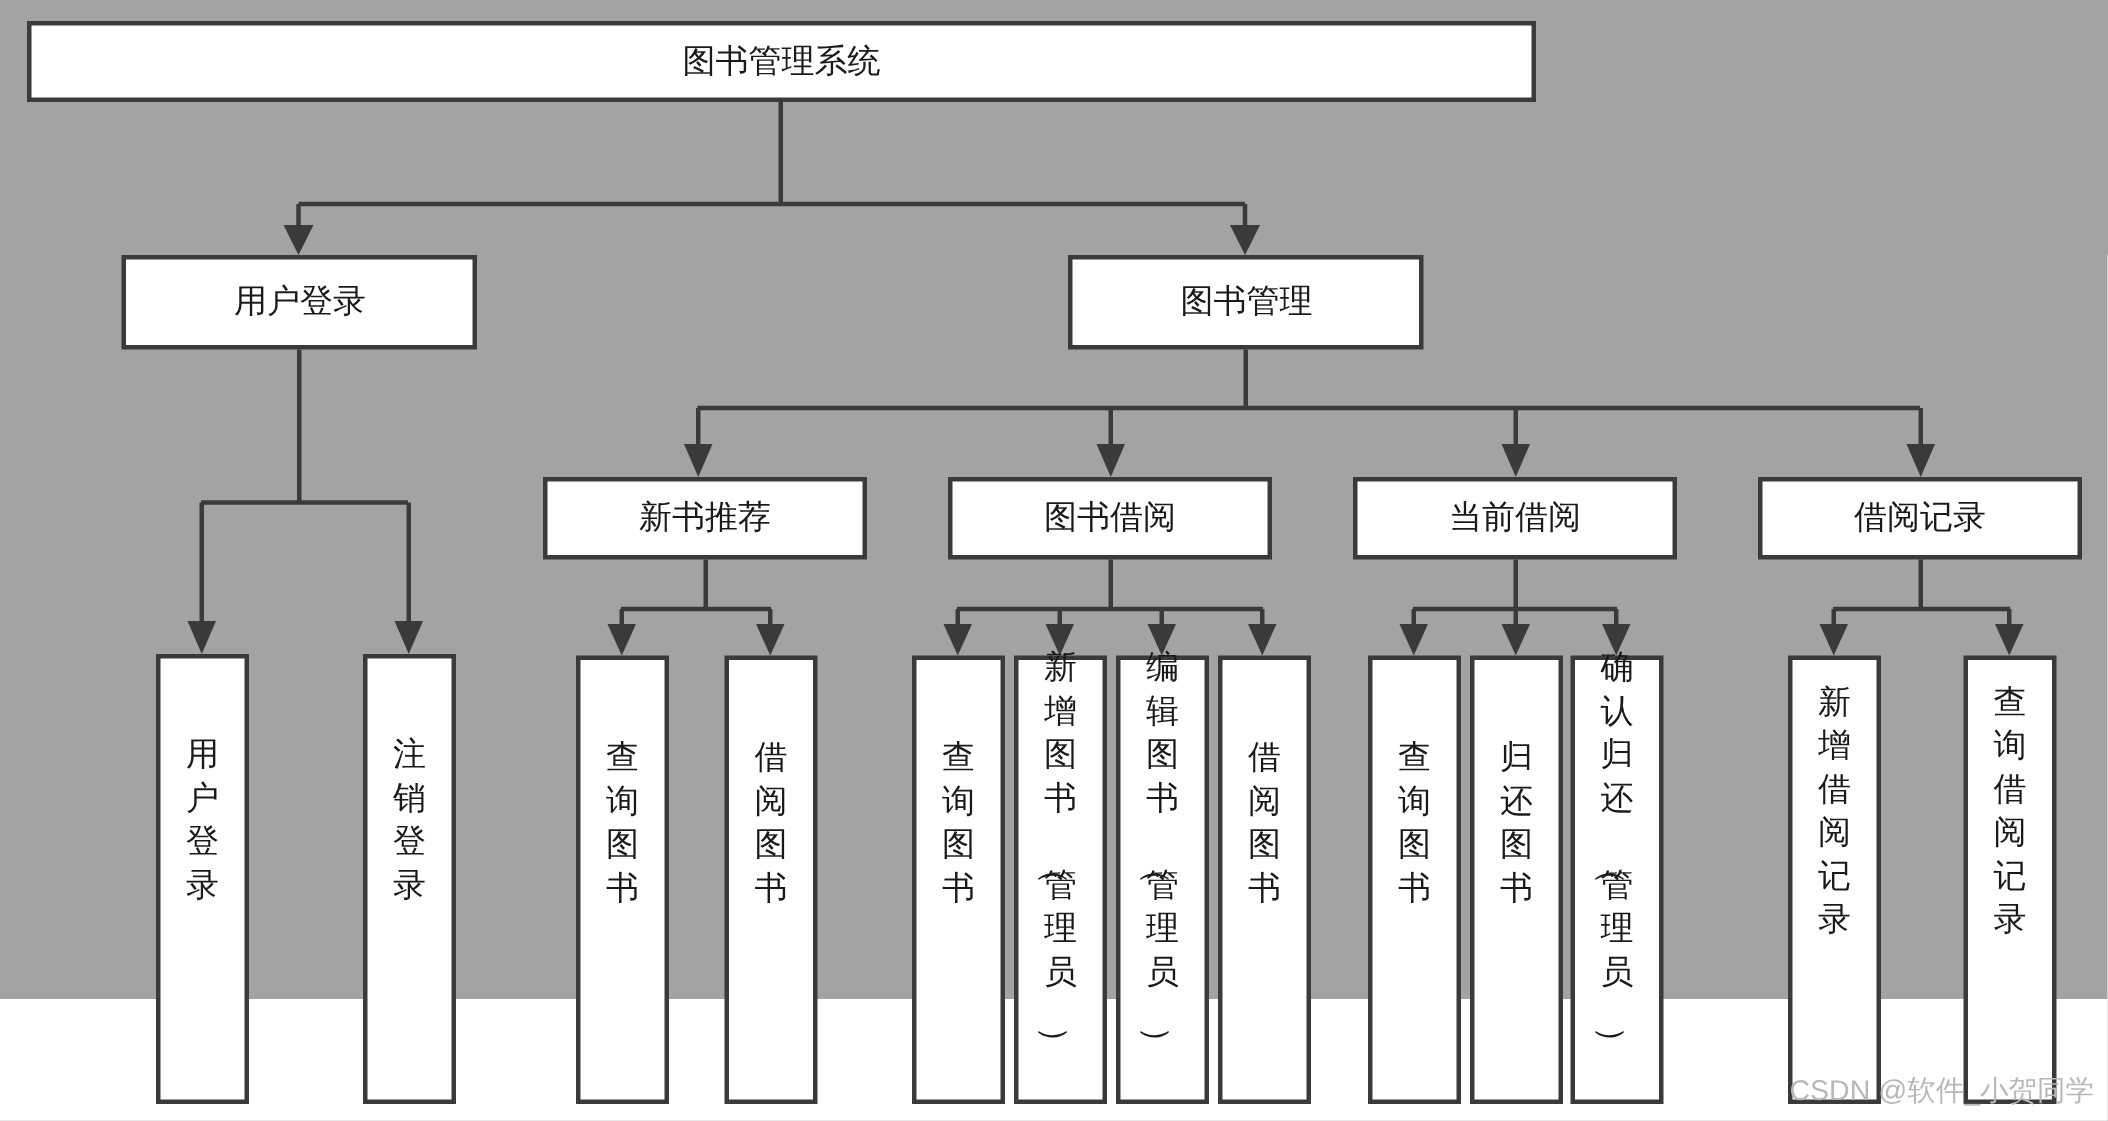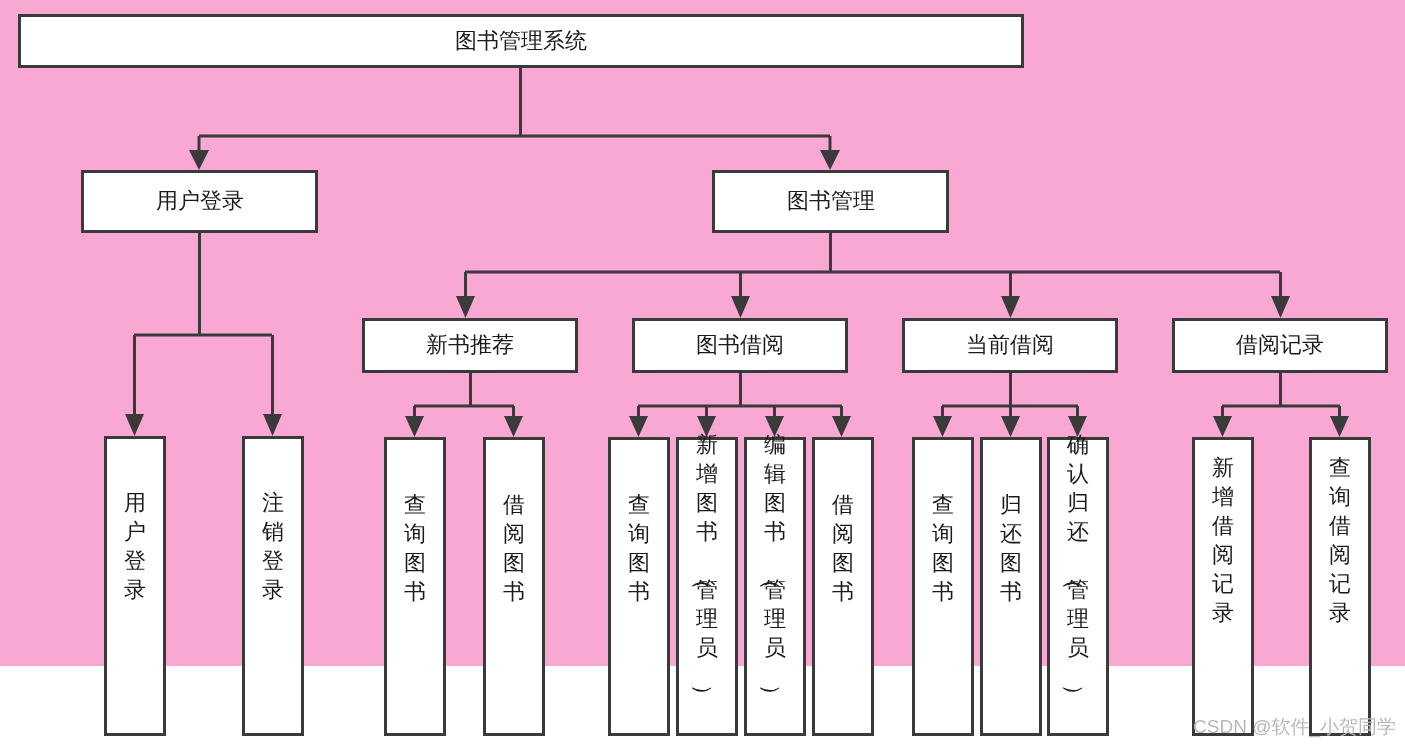--- a/index.html
+++ b/index.html
@@ -10,21 +10,21 @@
   body {
     width: 1405px;
     height: 747px;
     font-family: "Liberation Sans", "DejaVu Sans", sans-serif;
     overflow: hidden;
   }
   #diagram-root {
     position: relative;
     width: 1405px;
     height: 666px;
-    background: #f9a8d4;
+    background: #a3a3a3;
   }
   svg#flowchart {
     display: block;
     width: 1405px;
     height: 747px;
   }
   .node-box {
     fill: #ffffff;
     stroke: #3a3a3a;
     stroke-width: 3;

